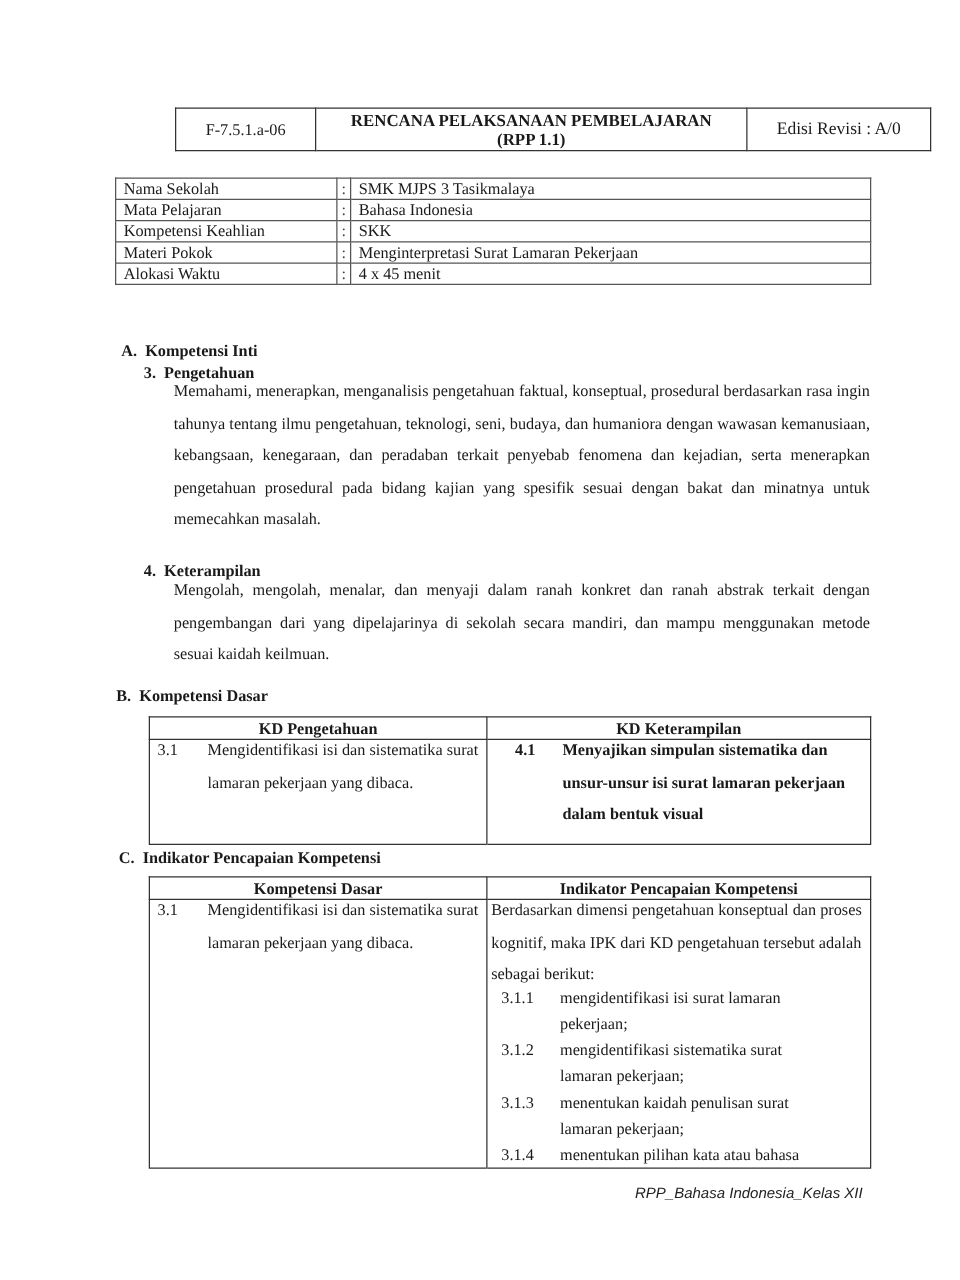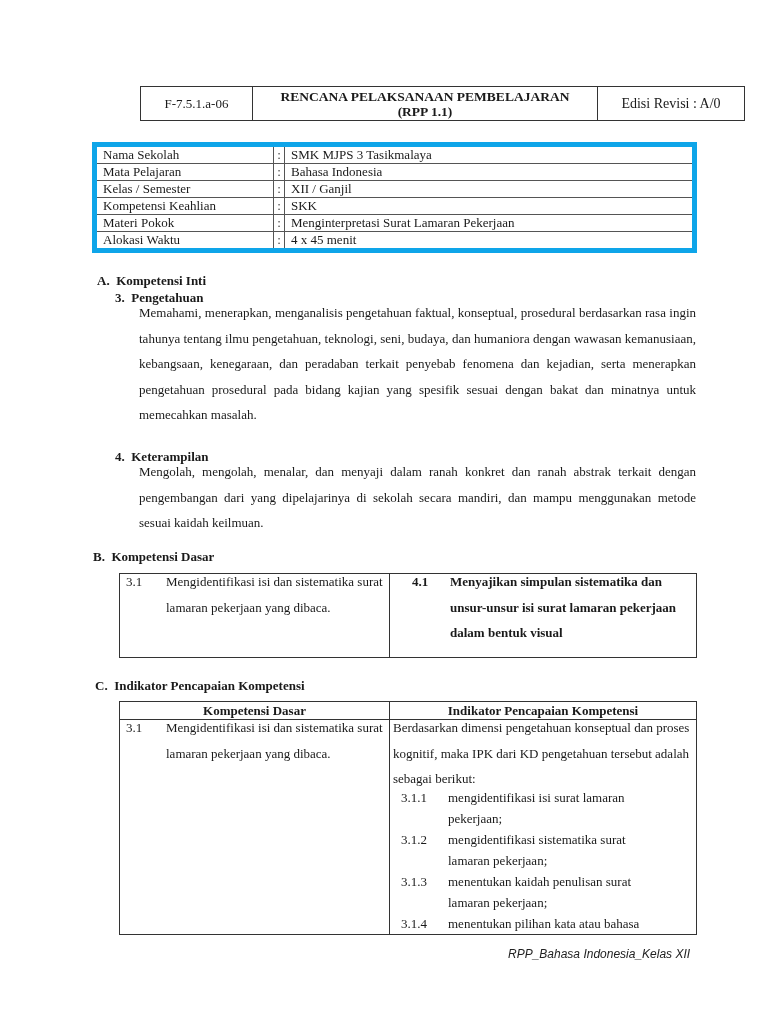--- a/index.html
+++ b/index.html
@@ -11,21 +11,21 @@
   table { border-collapse: collapse; }
 
   
   #hdr { left: 92px; top: 86px; width: 605px; height: 35px; border: 1px solid #333; margin-left: 48px; }
   #hdr td { border: 1px solid #333; font-size: 13px; text-align: center; vertical-align: middle; padding: 0; }
   #hdr .code { width: 111px; }
   #hdr .title { width: 344px; font-weight: bold; font-size: 13.5px; line-height: 15px; }
   #hdr .rev { font-size: 14px; }
 
   
-  #info { left: 92px; top: 142px; width: 605px; border: 5px solid #0ea5e9; }
+  #info { left: 92px; top: 142px; width: 605px; border: 1px solid #0ea5e9; }
   #info td { border: 1px solid #555; font-size: 13px; height: 16px; line-height: 16px; padding: 0 0 0 6px; }
   #info td.lbl { width: 170px; }
   #info td.colon { width: 10px; padding: 0; text-align: center; color: #444; }
 
   .sec { font-weight: bold; font-size: 13px; }
   .para { font-size: 13px; line-height: 25.5px; text-align: justify; width: 557px; }
 
   
   .two { left: 119px; width: 578px; border: 1px solid #333; }
   .two th { border: 1px solid #333; font-size: 13px; font-weight: bold; height: 17px; line-height: 17px; padding: 0; }
@@ -62,25 +62,20 @@
     <td class="lbl">Nama Sekolah</td>
     <td class="colon">:</td>
     <td>SMK MJPS 3 Tasikmalaya</td>
   </tr>
   <tr>
     <td class="lbl">Mata Pelajaran</td>
     <td class="colon">:</td>
     <td>Bahasa Indonesia</td>
   </tr>
   <tr>
-    <td class="lbl">Kelas / Semester</td>
-    <td class="colon">:</td>
-    <td>XII / Ganjil</td>
-  </tr>
-  <tr>
     <td class="lbl">Kompetensi Keahlian</td>
     <td class="colon">:</td>
     <td>SKK</td>
   </tr>
   <tr>
     <td class="lbl">Materi Pokok</td>
     <td class="colon">:</td>
     <td>Menginterpretasi Surat Lamaran Pekerjaan</td>
   </tr>
   <tr>
@@ -106,20 +101,24 @@
   <span>Keterampilan</span>
 </div>
 <div class="abs para" style="left:139px; top:459px;">Mengolah, mengolah, menalar, dan menyaji dalam ranah konkret dan ranah abstrak terkait dengan pengembangan dari yang dipelajarinya di sekolah secara mandiri, dan mampu menggunakan metode sesuai kaidah keilmuan.</div>
 
 <div class="abs sec" style="left:93px; top:549px;">
   <span>B.</span>&nbsp;
   <span>Kompetensi Dasar</span>
 </div>
 <table class="abs two" style="top:573px;">
   <tbody>
+      <tr>
+    <th class="c1">KD Pengetahuan</th>
+    <th>KD Keterampilan</th>
+  </tr>
   <tr style="height:84px;">
     <td class="c1">
       <div class="kdrow" style="margin-top:-5px;">
         <span class="kdnum">3.1</span>
         <span class="kdtext" style="padding-right:6px;">Mengidentifikasi isi dan sistematika surat lamaran pekerjaan yang dibaca.</span>
       </div>
     </td>
     <td>
       <div class="kdrow" style="margin-top:-5px; padding-left:22px;font-weight:bold;">
         <span style="width:26px;">4.1</span>

